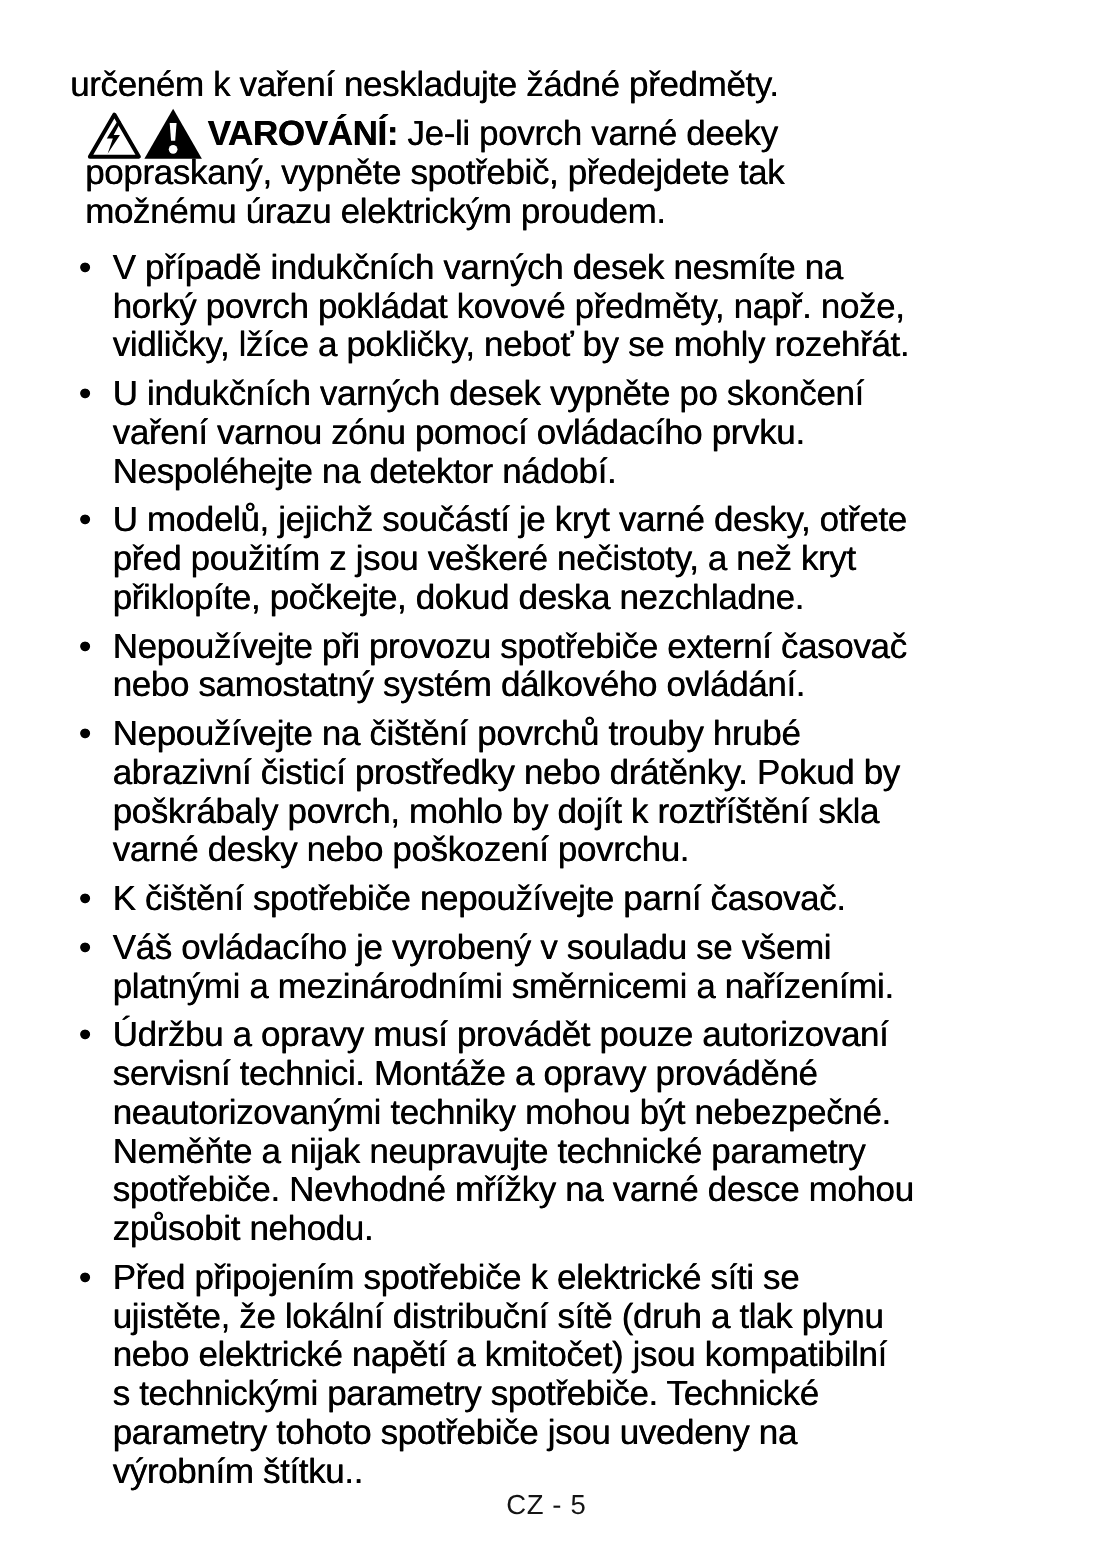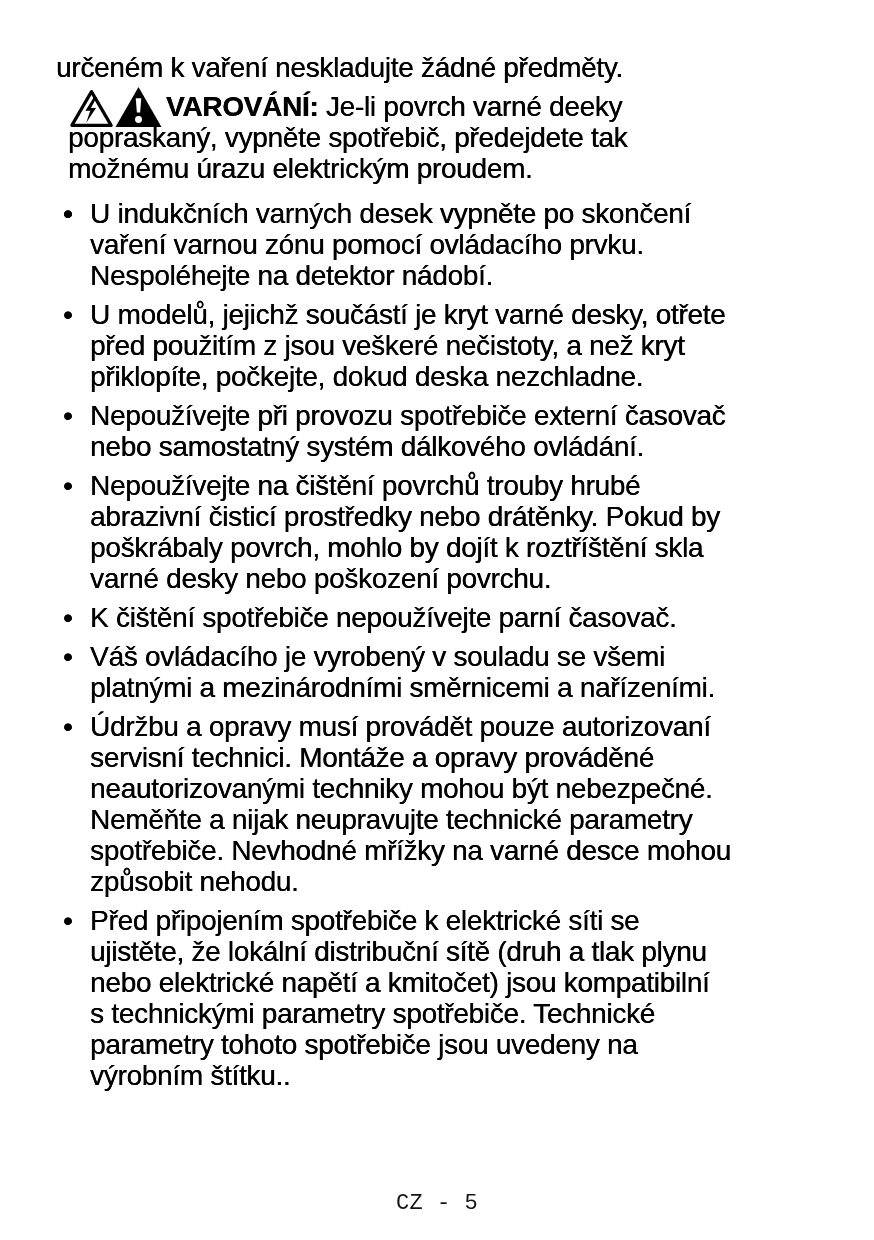--- a/index.html
+++ b/index.html
@@ -24,21 +24,21 @@
   .wtext, .btext { white-space: pre-line; }
   .icon { position: absolute; display: block; }
   .icon.hv   { left: 2px;  top: -3px; width: 43px; height: 41px; }
   .icon.excl { left: 47px; top: -6px; width: 47px; height: 44px; }
   ul.bullets { list-style: none; margin: 0; padding: 0; }
   ul.bullets li { position: relative; padding-left: 34px; margin: 0 0 8px 0; }
   ul.bullets li:last-child { margin-bottom: 0; }
   .marker { position: absolute; left: 7px; top: 0; }
   .footer {
     position: absolute; left: 0; top: 1191px; width: 100%;
-    text-align: center; font-size: 22px; letter-spacing: 0.5px; color: #141414; font-family: Liberation Mono, monospace;
+    text-align: center; font-size: 22px; letter-spacing: 0.5px; color: #141414;
   }
 </style>
 </head>
 <body>
 
 <div class="page">
   <div class="content">
 
     <p class="intro">určeném k vaření neskladujte žádné předměty.</p>
 
@@ -51,21 +51,23 @@
         <path d="M23 1.5 L45.5 40.5 H0.5 Z" fill="#000000"></path>
         <path d="M20.3 12.5 h5.4 l-1.1 14 h-3.2 Z" fill="#ffffff"></path>
         <circle cx="23" cy="33.2" r="3.4" fill="#ffffff"></circle>
       </svg>
       <b class="wlabel">VAROVÁNÍ:</b><span class="wtext"> Je-li povrch varné deeky
 popraskaný, vypněte spotřebič, předejdete tak
 možnému úrazu elektrickým proudem.</span>
     </p>
 
     <ul class="bullets">
-      <li><span class="marker">•</span></li>
+      <li><span class="marker">•</span><span class="btext">V případě indukčních varných desek nesmíte na
+horký povrch pokládat kovové předměty, např. nože,
+vidličky, lžíce a pokličky, neboť by se mohly rozehřát.</span></li>
       <li><span class="marker">•</span><span class="btext">U indukčních varných desek vypněte po skončení
 vaření varnou zónu pomocí ovládacího prvku.
 Nespoléhejte na detektor nádobí.</span></li>
       <li><span class="marker">•</span><span class="btext">U modelů, jejichž součástí je kryt varné desky, otřete
 před použitím z jsou veškeré nečistoty, a než kryt
 přiklopíte, počkejte, dokud deska nezchladne.</span></li>
       <li><span class="marker">•</span><span class="btext">Nepoužívejte při provozu spotřebiče externí časovač
 nebo samostatný systém dálkového ovládání.</span></li>
       <li><span class="marker">•</span><span class="btext">Nepoužívejte na čištění povrchů trouby hrubé
 abrazivní čisticí prostředky nebo drátěnky. Pokud by

